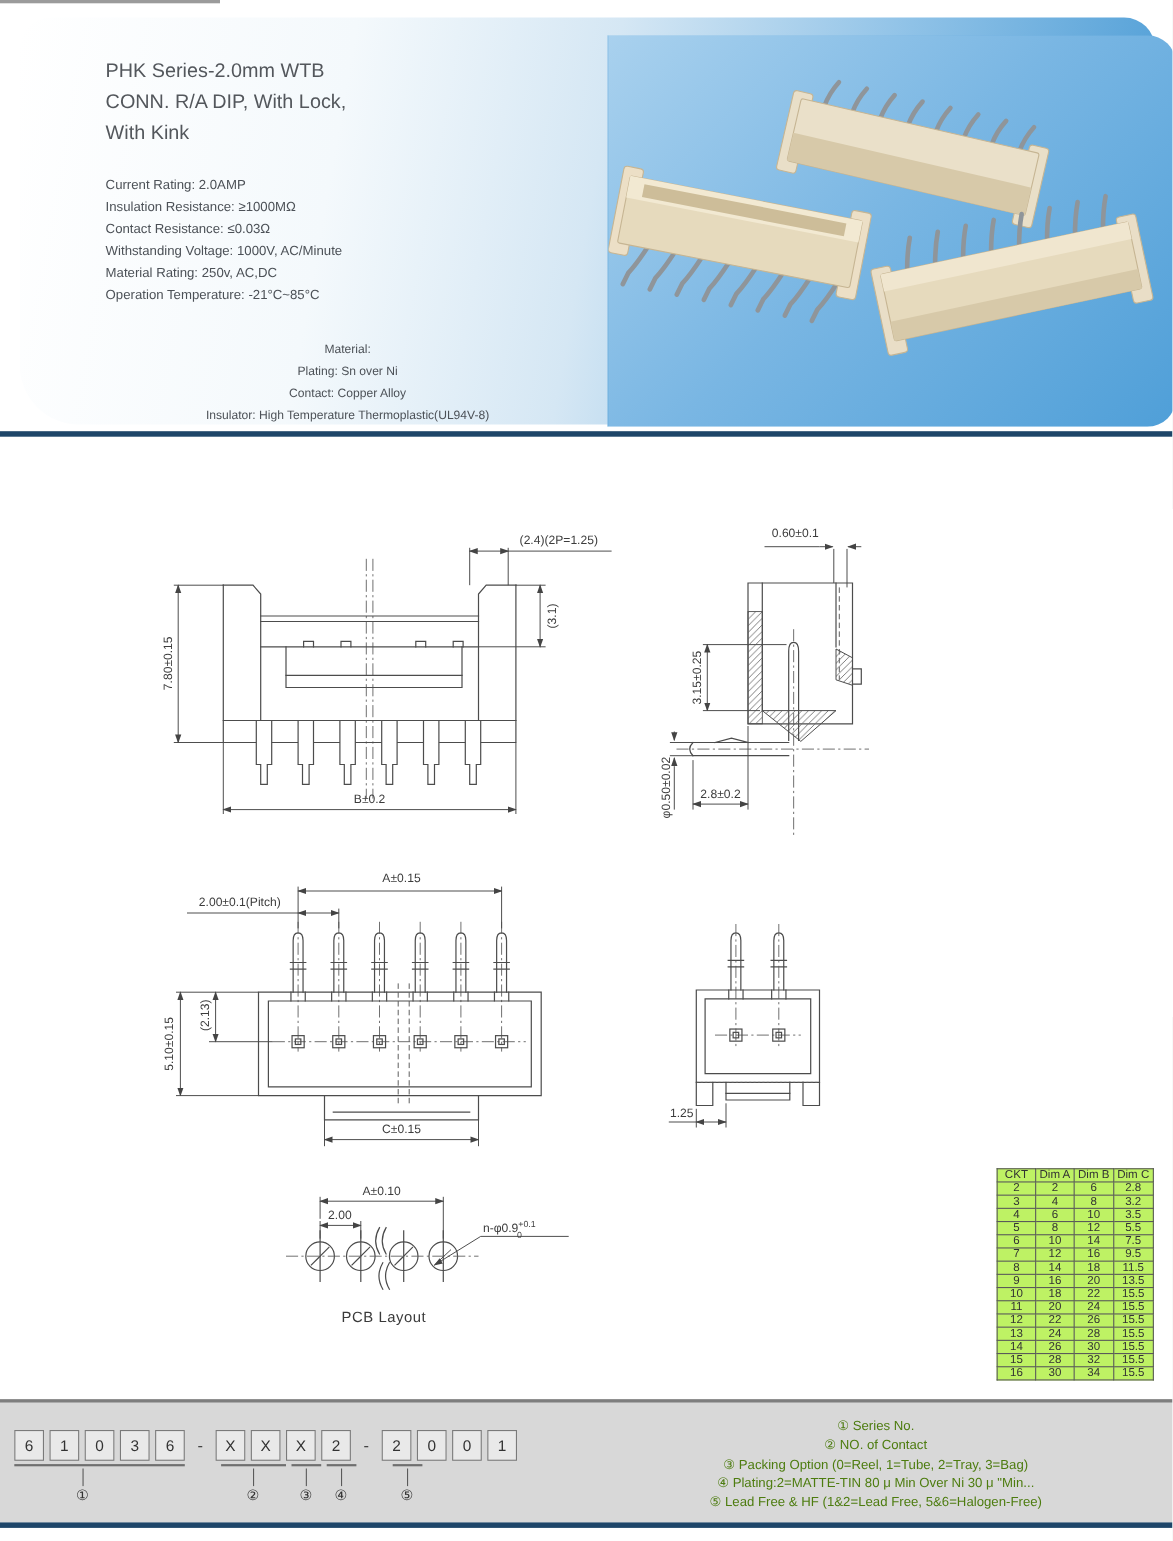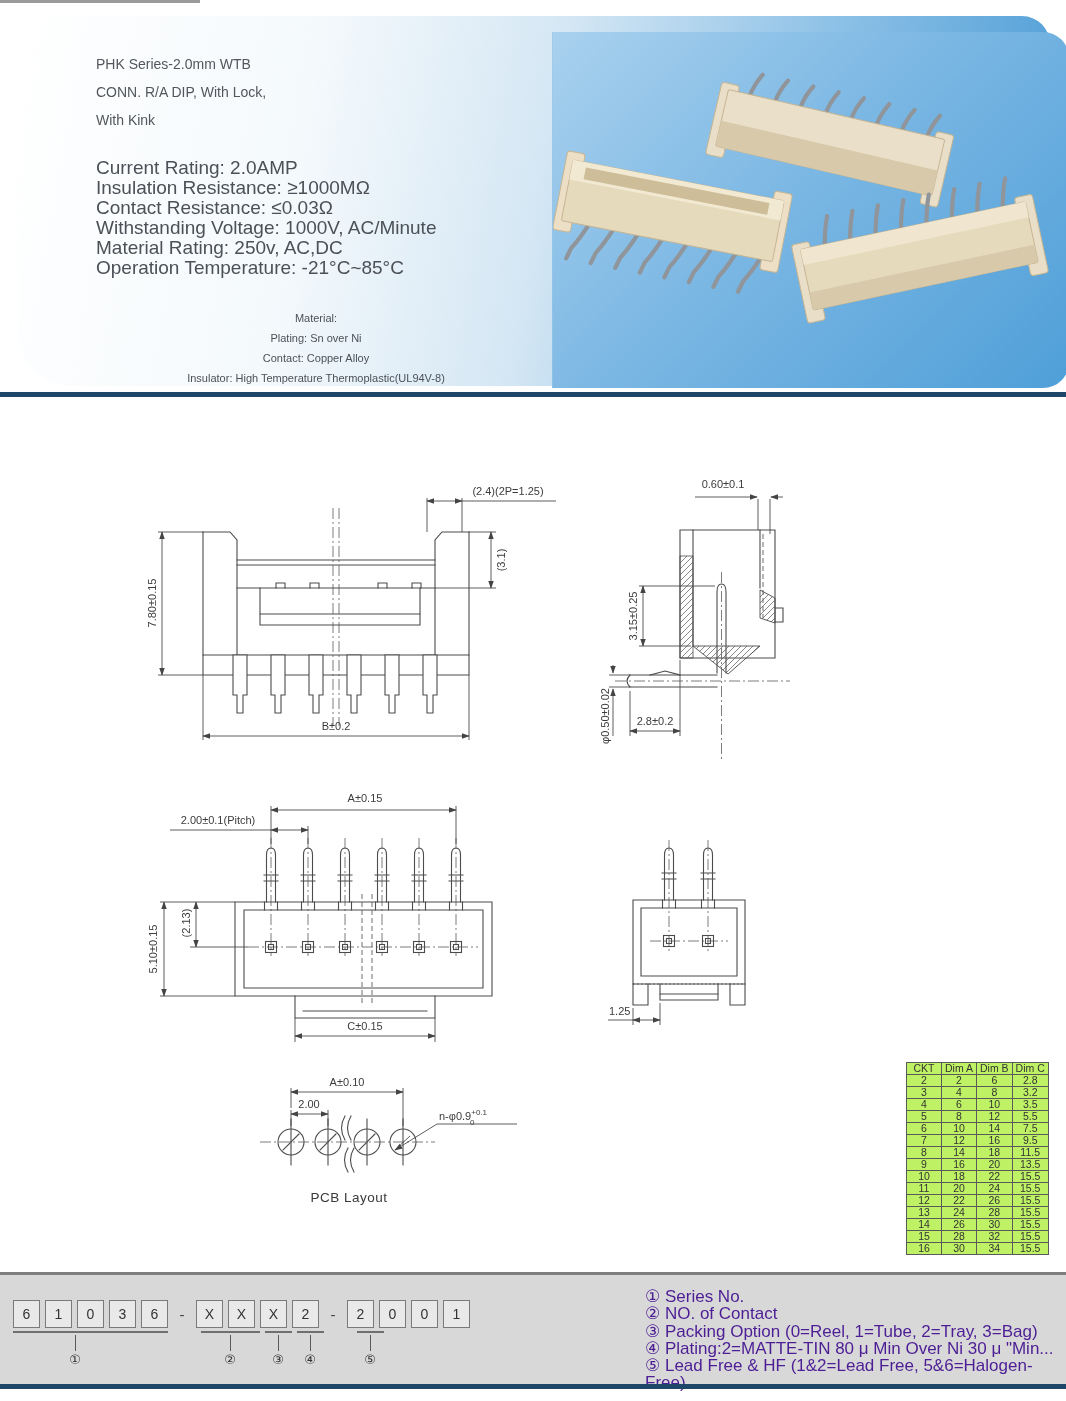--- a/index.html
+++ b/index.html
@@ -6,22 +6,22 @@
   .page{position:relative;width:1066px;height:1401px;background:#ffffff;overflow:hidden;
         font-family:"Liberation Sans","DejaVu Sans",sans-serif;margin:0 auto;}
   .abs{position:absolute;}
 
   
   .hdr-panel{left:18px;top:16px;width:1032px;height:370px;
     border-radius:28px 28px 28px 54px;
     background:linear-gradient(100deg,#ffffff 0%,#f4f9fc 28%,#d5e7f4 50%,#8fc2e7 74%,#4a9bd5 100%);}
   .artifact{left:0;top:0;width:200px;height:3px;background:#9b9b9b;}
   .hdr-text{left:78px;top:34px;width:440px;color:#51565c;}
-  .hdr-title{font-size:14px;line-height:28px;color:#53575c;}
-  .hdr-specs{margin-top:24px;font-size:19px;line-height:20px;color:#4c5157;}
+  .hdr-title{font-size:18px;line-height:28px;color:#53575c;}
+  .hdr-specs{margin-top:24px;font-size:12px;line-height:20px;color:#4c5157;}
   .hdr-mat{margin-top:30px;font-size:11px;line-height:20px;color:#4c5157;text-align:center;}
   .photo{left:534px;top:16px;width:516px;height:356px;border-radius:0 26px 26px 0;
     background:linear-gradient(135deg,#a9d1ee 0%,#79b6e3 48%,#4f9fd8 100%);
     border-left:1px solid rgba(255,255,255,.35);overflow:hidden;}
 
   .rule-navy-top{left:0;top:392px;width:1066px;height:5px;background:#1e4669;}
   .rule-navy-bottom{left:0;top:1384px;width:1066px;height:5px;background:#1e4669;}
 
   
   .draw{position:absolute;}
@@ -45,21 +45,21 @@
     border-top:3px solid #7e7e7e;box-sizing:border-box;}
   .pn-row{position:absolute;left:13px;top:25px;display:flex;align-items:center;}
   .pn-group{display:flex;}
   .pbox{width:27px;height:28px;box-sizing:border-box;border:1px solid #7a7a7a;background:#e9e9e9;
     font-size:14px;line-height:26px;text-align:center;color:#333;margin-right:5px;}
   .pbox:last-child{margin-right:0;}
   .pdash{width:28px;text-align:center;font-size:15px;color:#444;}
   .uline{position:absolute;top:56px;height:2px;background:#6f6f6f;}
   .cline{position:absolute;top:60px;width:1px;height:16px;background:#5a5a5a;}
   .ccirc{position:absolute;top:77px;width:22px;text-align:center;font-size:13px;color:#333;}
-  .legend{position:absolute;left:645px;top:13px;font-size:17px;line-height:17.3px;color:#4c1d95;}
+  .legend{position:absolute;left:645px;top:13px;font-size:12px;line-height:17.3px;color:#4d7c0f;text-align:center;}
 </style>
 </head>
 <body>
 
 <div class="page">
 
   <div class="abs artifact"></div>
 
   <div class="abs hdr-panel">
     <div class="abs hdr-text">

